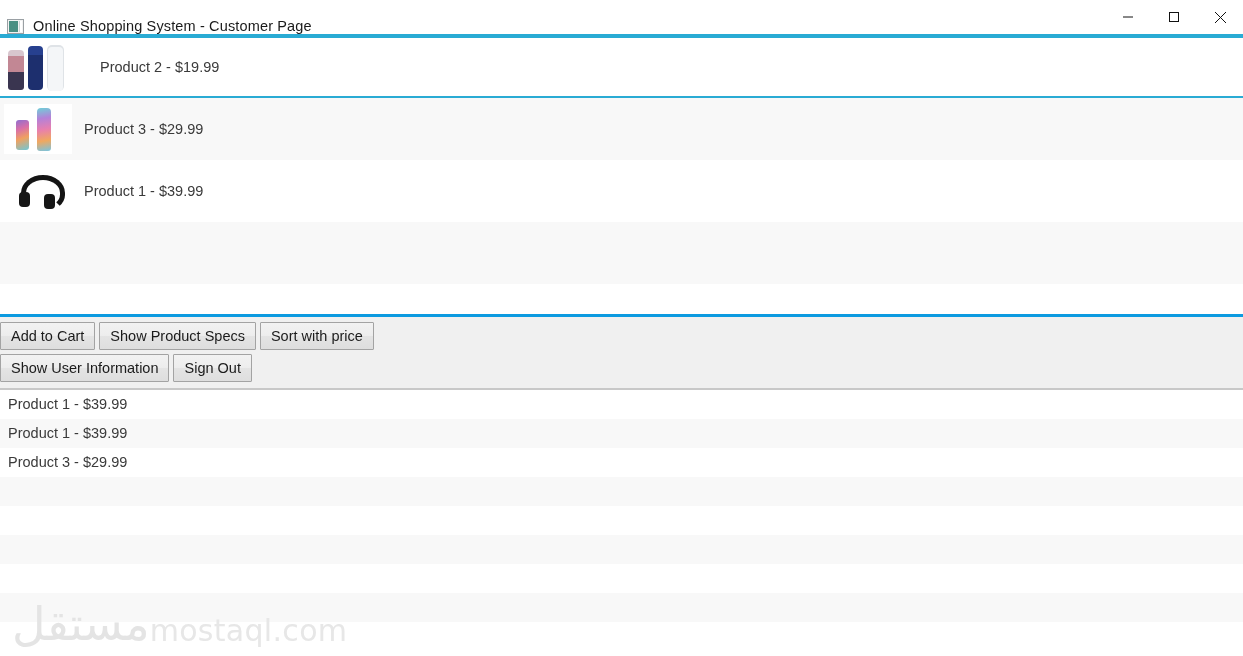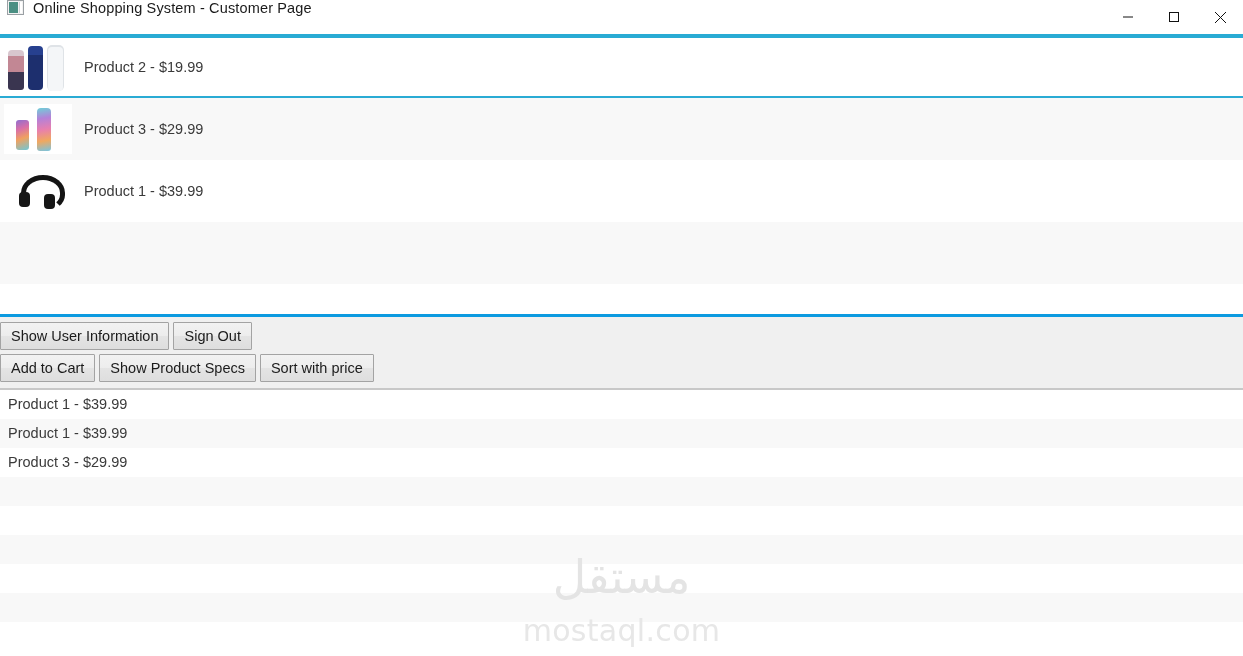--- a/index.html
+++ b/index.html
@@ -19,21 +19,21 @@
     display: flex;
     flex-direction: column;
   }
 
   
   .titlebar {
     height: 18px;
     min-height: 34px;
     background: #ffffff;
     display: flex;
-    align-items: flex-start;
+    align-items: flex-end;
     position: relative;
     z-index: 5;
   }
   .title-icon {
     width: 17px; height: 15px;
     margin-left: 7px; margin-right: 9px;
     border: 1px solid #9aa0a4;
     background: #f2f2f2;
     display: flex;
     flex-direction: row;
@@ -90,20 +90,21 @@
     align-items: center;
     padding-left: 4px;
     position: relative;
     background: #ffffff;
   }
   .prow.alt { background: #f8f8f8; }
   .prow.selected {
     border-top: 2px solid #29abd4;
     border-bottom: 2px solid #29abd4;
     height: 62px;
+    gap: 16px;
   }
   .prow .thumb {
     width: 68px;
     height: 50px;
     flex: 0 0 auto;
     margin-right: 12px;
     background: #ffffff;
     overflow: hidden;
     position: relative;
   }
@@ -224,24 +225,24 @@
     font-size: 14.5px;
     color: #3a3a3a;
     background: #ffffff;
     white-space: nowrap;
   }
   .crow.alt { background: #f8f8f8; }
 
   
   .watermark {
     position: absolute;
-    left: 0; right: 0;
+    left: 12px; right: 0;
     bottom: 8px;
     display: flex;
-    flex-direction: column;
+    flex-direction: row;
     align-items: center;
     pointer-events: none;
     user-select: none;
     z-index: 3;
   }
   .wm-ar {
     font-family: "DejaVu Sans", sans-serif;
     font-size: 46px;
     color: #e4e4e4;
     line-height: 1;
@@ -303,27 +304,27 @@
         <div class="plabel">Product 1 - $39.99</div>
       </div>
       <div class="prow alt"></div>
       <div class="prow"></div>
 
     </div>
   </div>
 
   <div class="button-panel">
     <div class="btn-row">
-      <button class="ui-btn">Show User Information</button>
-      <button class="ui-btn">Sign Out</button>
-    </div>
-    <div class="btn-row">
       <button class="ui-btn">Add to Cart</button>
       <button class="ui-btn">Show Product Specs</button>
       <button class="ui-btn">Sort with price</button>
+    </div>
+    <div class="btn-row">
+      <button class="ui-btn">Show User Information</button>
+      <button class="ui-btn">Sign Out</button>
     </div>
   </div>
 
   <div class="cart-list">
     <div class="crow">Product 1 - $39.99</div>
     <div class="crow alt">Product 1 - $39.99</div>
     <div class="crow">Product 3 - $29.99</div>
     <div class="crow alt"></div>
     <div class="crow"></div>
     <div class="crow alt"></div>

